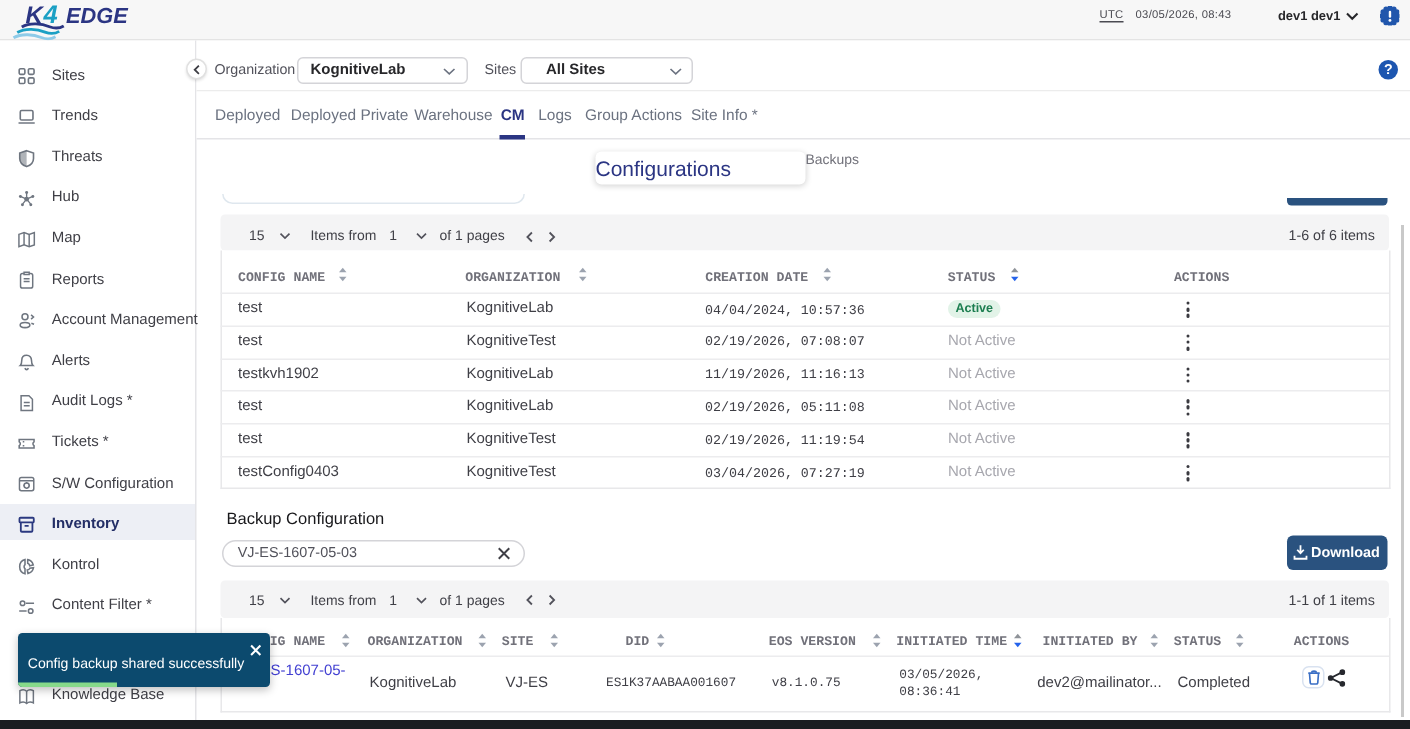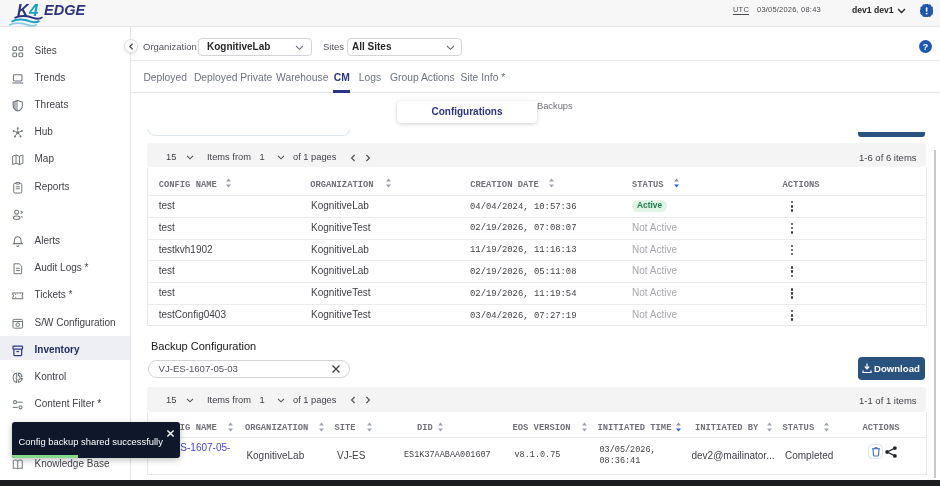--- a/index.html
+++ b/index.html
@@ -32,21 +32,21 @@
 .tbl{position:absolute;left:146.5px;width:780px;background:#fff;border-left:1px solid #e8e8ea;border-right:1px solid #e8e8ea;border-bottom:1px solid #e8e8ea}
 .th{position:absolute;font-family:"Liberation Mono",monospace;font-size:8.8px;color:#71717a;white-space:nowrap;font-weight:bold}
 .td{position:absolute;font-size:10px;color:#3f3f46;white-space:nowrap}
 .rowline{position:absolute;left:0;width:779px;height:1px;background:#ececee}
 .sort{position:absolute}
 .pill{position:absolute;background:#e2f3e8;border-radius:6px;color:#1c7e50;font-weight:bold;font-size:8.4px;text-align:center}
 .na{color:#a7a7ae}
 .dots{position:absolute;width:2.6px}
 .dots i{display:block;width:2.6px;height:2.6px;border-radius:1px;background:#3a3a40;margin-bottom:1.6px}
 
-#toast{left:12px;top:422px;width:168px;height:36px;background:#0f172a;border-radius:3px;box-shadow:0 2px 6px rgba(0,0,0,.25);z-index:60}
+#toast{left:12px;top:422px;width:168px;height:36px;background:#0c4a6e;border-radius:3px;box-shadow:0 2px 6px rgba(0,0,0,.25);z-index:60}
 #toast .tx{position:absolute;left:6.5px;top:13.5px;font-size:9.4px;color:#fff;white-space:nowrap}
 #toast .prog{position:absolute;left:0;bottom:0;width:66px;height:3px;background:#86d98a;border-radius:0 0 0 3px}
 #bottombar{left:0;top:479.5px;width:940px;height:6.5px;background:#1b1d21;z-index:70}
 .scrollbar{background:#c9c9c9}
 </style>
 </head>
 <body>
 <div class="abs" id="topbar"></div>
 
 <svg class="abs" style="left:6px;top:0" width="95" height="28" viewBox="0 0 95 28">
@@ -148,20 +148,21 @@
       <span class="lb" style="">Reports</span>
     </div>
 <div class="abs sbitem" style="top:202.8px">
       <span class="ic"><svg width="13.5" height="13.5" viewBox="0 0 15 15">
           <g fill="none" stroke="#6f7680" stroke-width="1.15">
             <circle cx="6.3" cy="4.6" r="2.2"></circle>
             <ellipse cx="6.3" cy="10.8" rx="3.6" ry="1.9"></ellipse>
             <path d="M10.8,3.2 L12.6,4.8 L10.8,6.4 M11,9.5 L13,10.2"></path>
           </g>
         </svg></span>
+      <span class="lb" style="">Account Management</span>
     </div>
 <div class="abs sbitem" style="top:230.0px">
       <span class="ic"><svg width="13.5" height="13.5" viewBox="0 0 15 15">
           <g fill="none" stroke="#6f7680" stroke-width="1.15">
             <path d="M7.5,2 C5.2,2 3.9,3.7 3.9,5.8 C3.9,8.6 2.8,9.6 2.8,9.6 H12.2 C12.2,9.6 11.1,8.6 11.1,5.8 C11.1,3.7 9.8,2 7.5,2 Z"></path>
             <path d="M6.2,11.6 C6.5,12.3 7,12.7 7.5,12.7 C8,12.7 8.5,12.3 8.8,11.6"></path>
           </g>
         </svg></span>
       <span class="lb" style="">Alerts</span>
     </div>
@@ -241,40 +242,40 @@
     <path d="M4.6,0.8 L1.8,3.5 L4.6,6.2" fill="none" stroke="#3f3f46" stroke-width="1.2"></path>
   </svg>
 
 <div class="abs" id="row1"></div>
 <div class="lab" style="left:143px;top:41px">Organization</div>
 <div class="sel" style="left:198px;top:38px;width:114px;height:18px;line-height:16px;padding-left:8px">KognitiveLab</div>
 <svg class="abs" style="left:295px;top:45px" width="9" height="6" viewBox="0 0 9 6">
     <path d="M1,1 L4.5,4.3 L8,1" fill="none" stroke="#6b7280" stroke-width="1.1"></path>
   </svg>
 <div class="lab" style="left:323px;top:41px">Sites</div>
-<div class="sel" style="left:347px;top:38px;width:115px;height:18px;line-height:16px;padding-left:4px">All Sites</div>
+<div class="sel" style="left:347px;top:38px;width:115px;height:18px;line-height:16px;padding-left:16px">All Sites</div>
 <svg class="abs" style="left:446px;top:45px" width="9" height="6" viewBox="0 0 9 6">
     <path d="M1,1 L4.5,4.3 L8,1" fill="none" stroke="#6b7280" stroke-width="1.1"></path>
   </svg>
 <div class="abs" style="left:919px;top:40px;width:13px;height:13px;border-radius:50%;background:#1d56b0;color:#fff;font-size:9.5px;font-weight:bold;text-align:center;line-height:13px">?</div>
 
 <div class="abs" id="tabsrow"></div>
 <div id="tabs">
 <div class="tab" style="left:143.4px;top:61px;text-align:right;">Deployed</div>
 <div class="tab" style="left:193.9px;top:61px;">Deployed Private</div>
 <div class="tab" style="left:276.1px;top:61px;">Warehouse</div>
 <div class="tab" style="left:333.8px;top:61px;color:#2b3583;font-weight:bold">CM</div>
 <div class="tab" style="left:358.8px;top:61px;">Logs</div>
 <div class="tab" style="left:390.0px;top:61px;">Group Actions</div>
 <div class="tab" style="left:460.6px;top:61px;">Site Info *</div>
 </div>
 <div class="abs" id="cmline"></div>
 
 <div class="abs" id="segcard"></div>
-<div class="abs" style="left:397px;top:101px;width:140px;height:22px;line-height:22px;text-align:center;font-size:10px;font-weight:bold;color:#2b3583;z-index:2">Configurations</div>
+<div class="abs" style="left:397px;top:101px;width:140px;height:22px;line-height:22px;text-align:left;font-size:14px;font-weight:normal;color:#2b3583;z-index:2">Configurations</div>
 <div class="abs" style="left:537px;top:95px;width:128px;height:22px;line-height:22px;text-align:left;font-size:9.3px;color:#71717a">Backups</div>
 
 <div class="abs" style="left:147.5px;top:128.5px;width:202px;height:7.5px;border:1px solid #dfe7ee;border-top:none;border-radius:0 0 8px 8px;background:#fff"></div>
 <div class="abs" style="left:858px;top:131.5px;width:67px;height:5px;background:#2a527f;border-radius:0 0 3px 3px"></div>
 
 <div class="pagbar" style="top:142.5px"></div>
 <div class="pg" style="left:166px;top:145px">15</div>
 <svg class="abs" style="left:185.5px;top:155px" width="8" height="5" viewBox="0 0 8 5">
     <path d="M1,0.8 L4,3.8 L7,0.8" fill="none" stroke="#52525b" stroke-width="1.1"></path>
   </svg>

